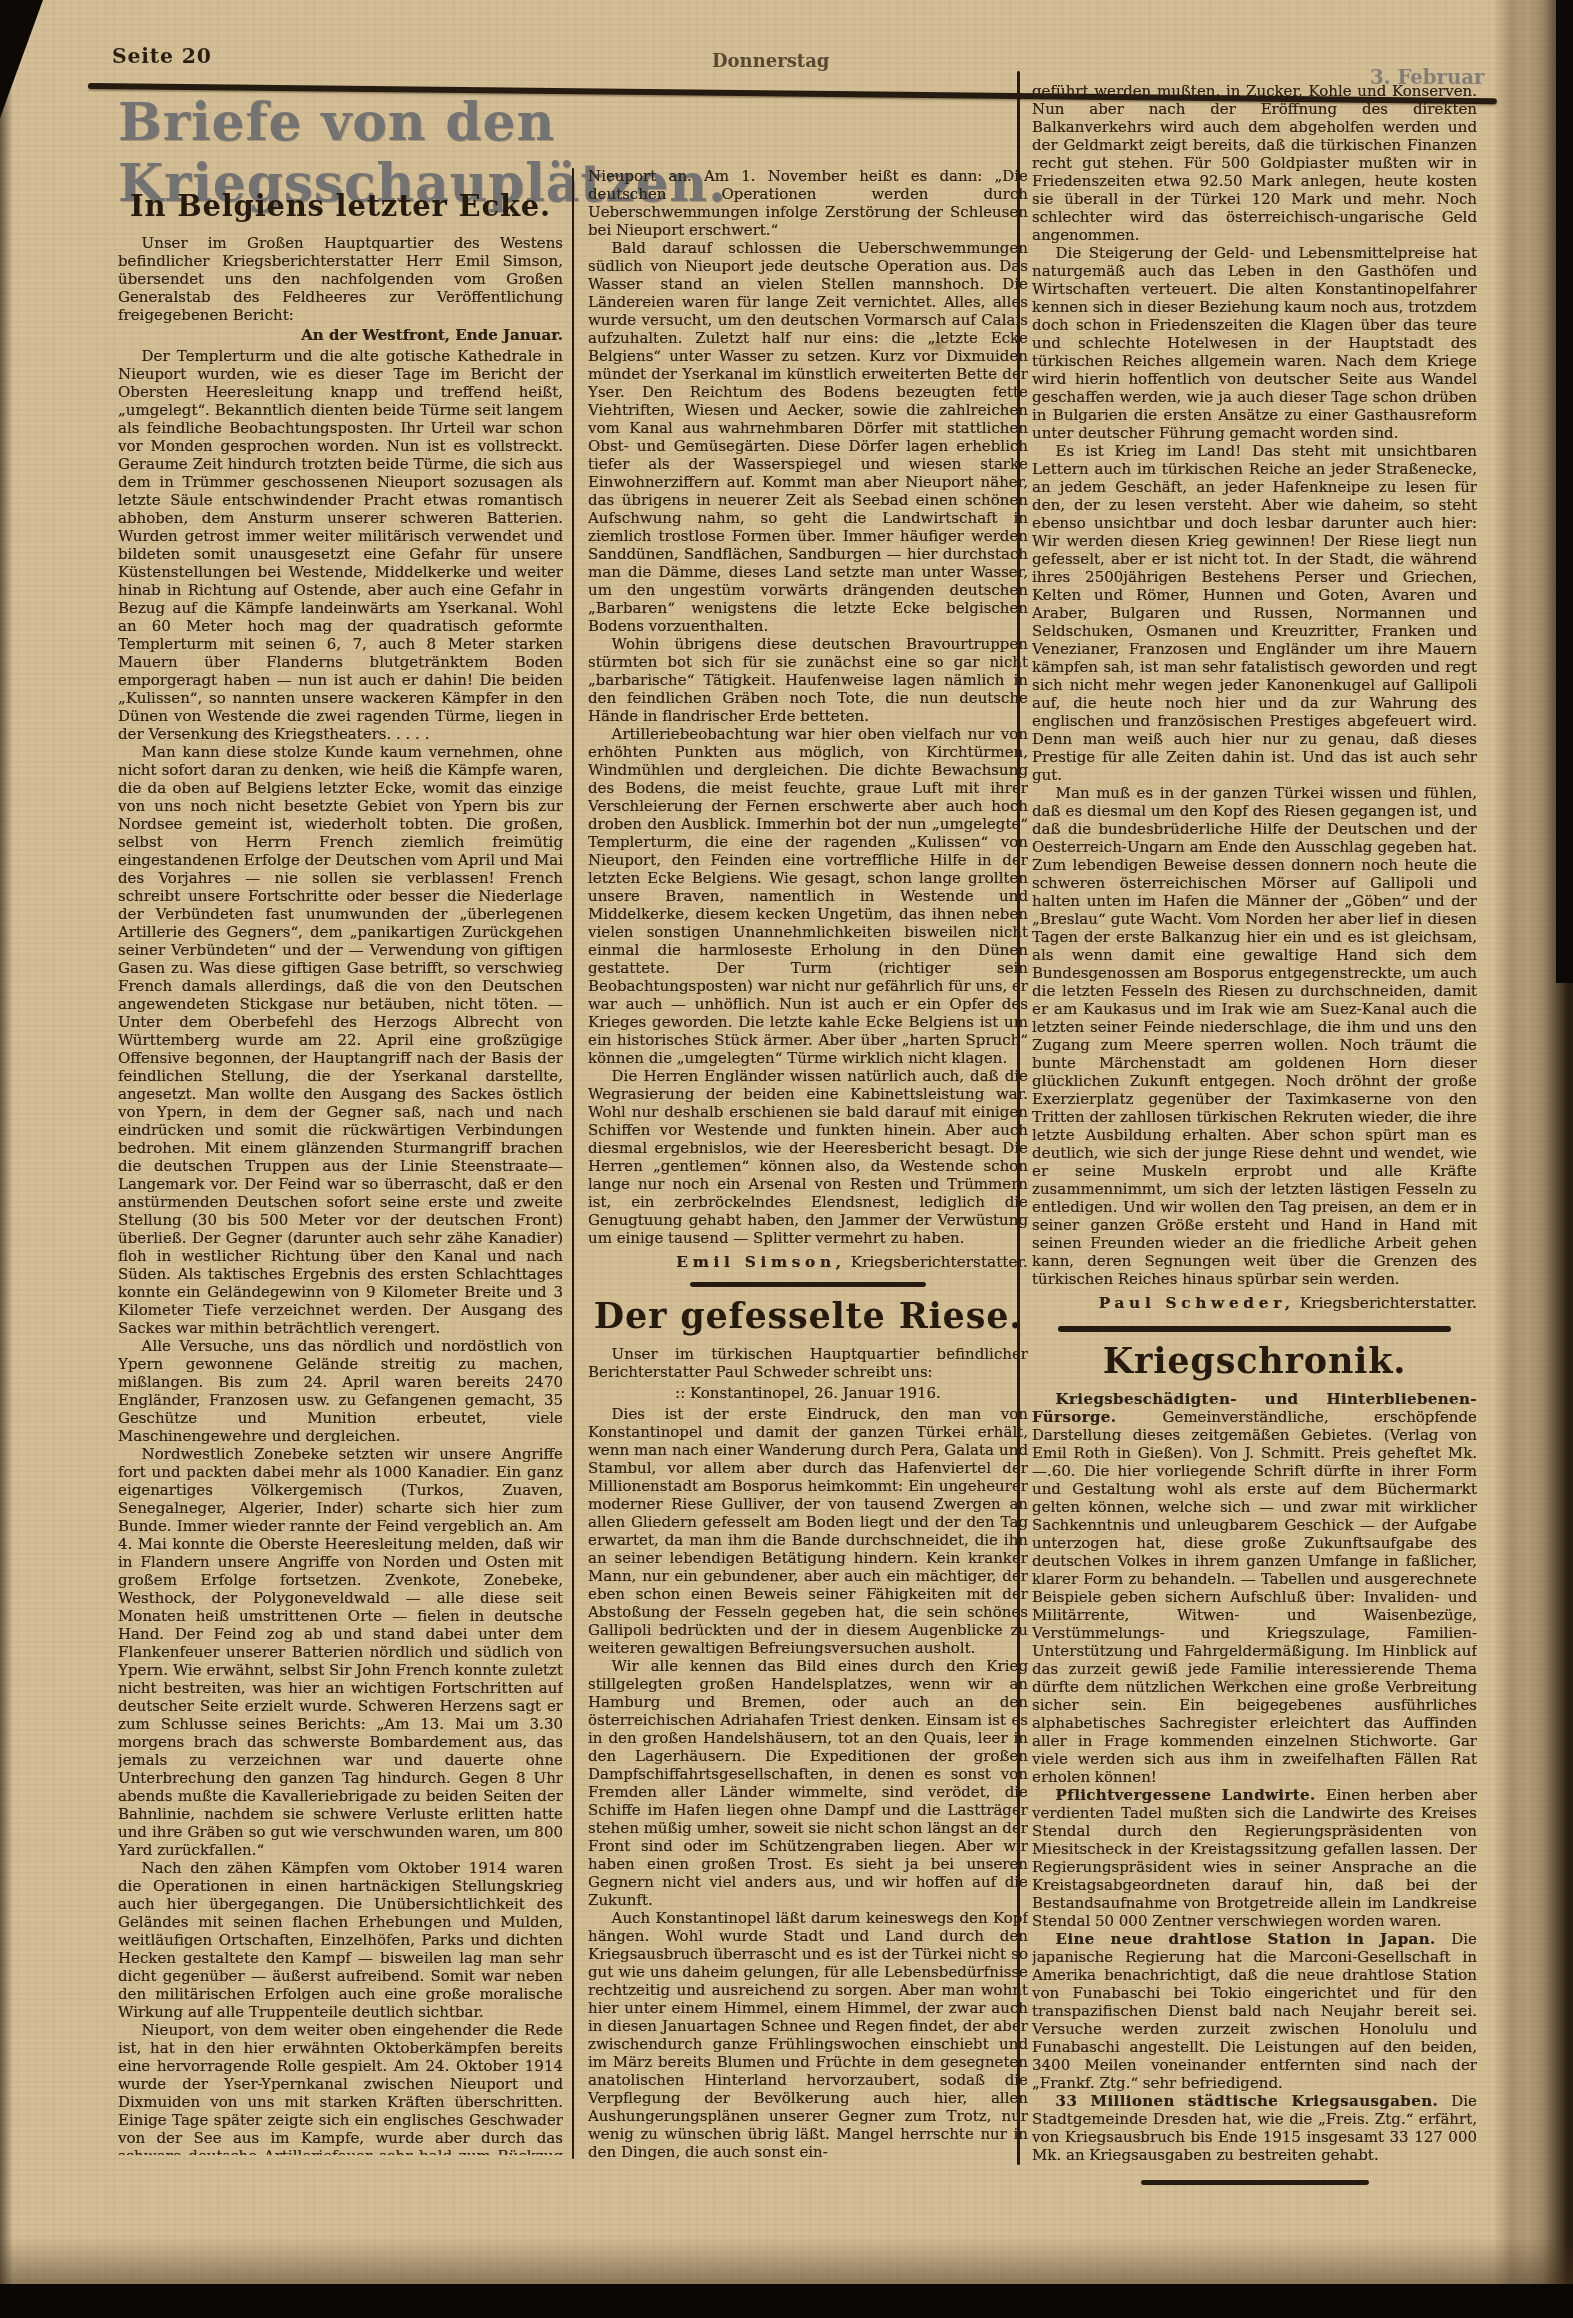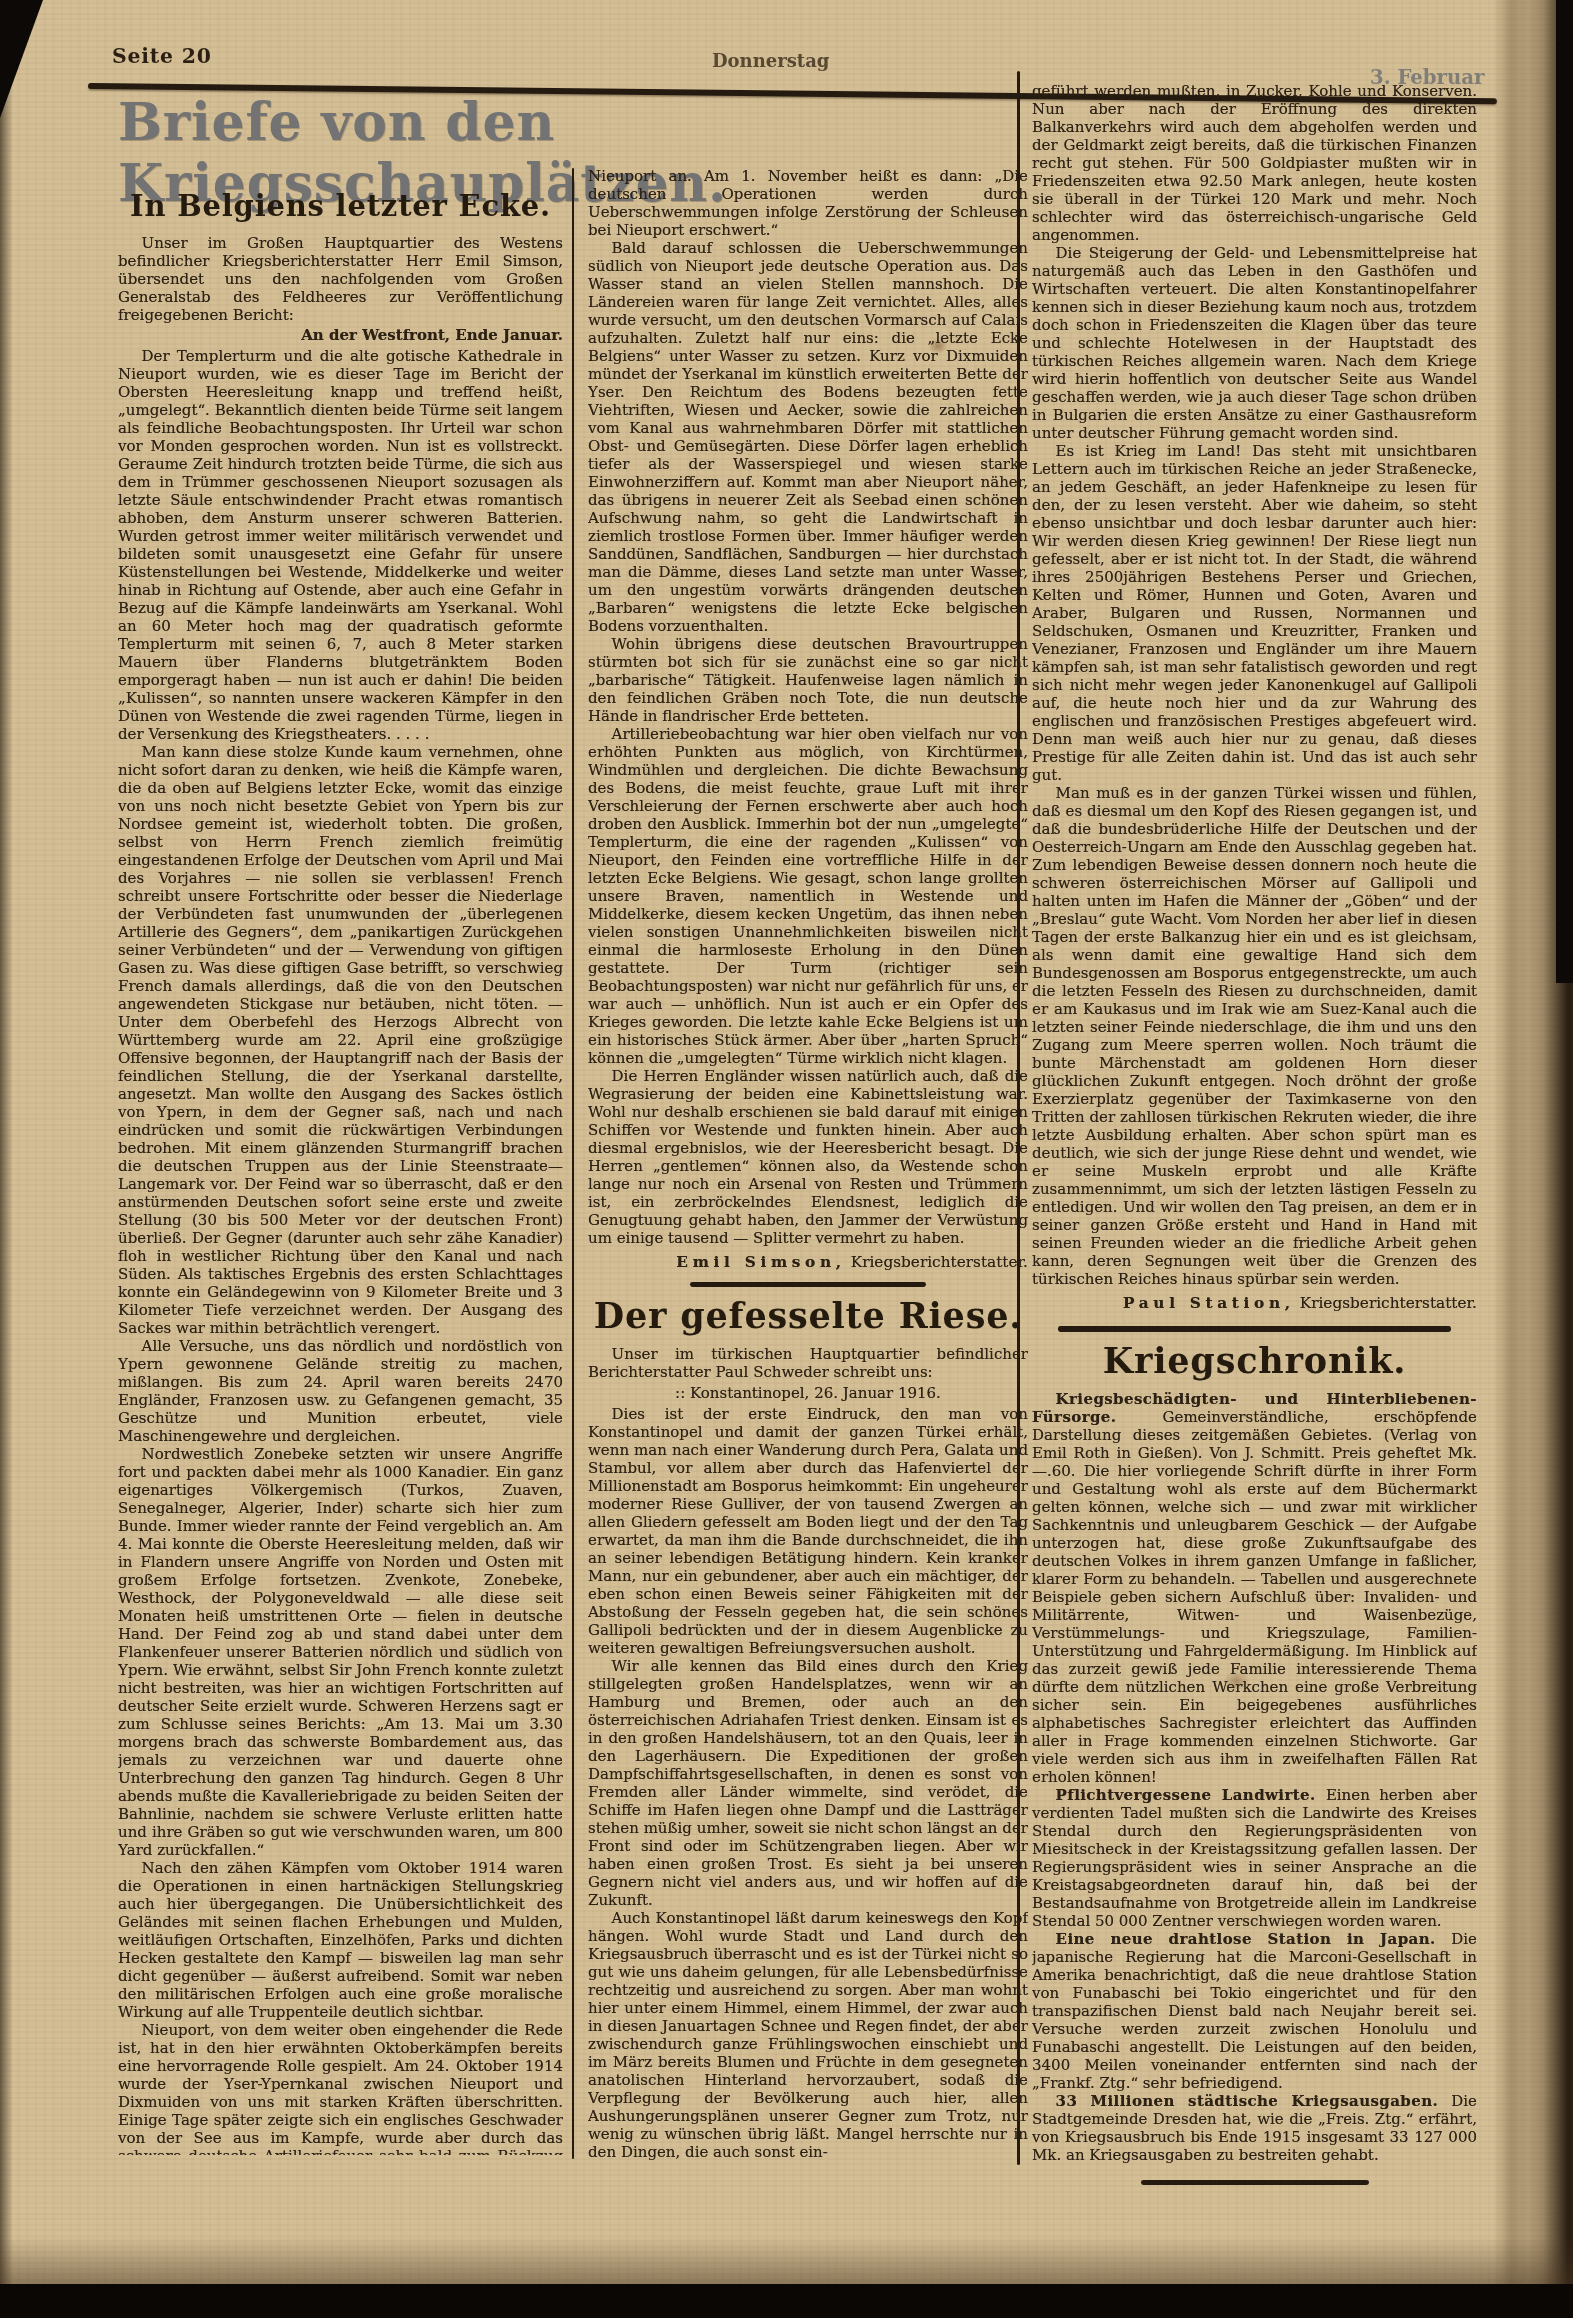--- a/index.html
+++ b/index.html
@@ -134,21 +134,21 @@
 </div>
 
 <div class="col col3">
   <div>
       <p class="para cont">geführt werden mußten, in Zucker, Kohle und Konserven. Nun aber nach der Eröffnung des direkten Balkanverkehrs wird auch dem abgeholfen werden und der Geldmarkt zeigt bereits, daß die türkischen Finanzen recht gut stehen. Für 500 Goldpiaster mußten wir in Friedenszeiten etwa 92.50 Mark anlegen, heute kosten sie überall in der Türkei 120 Mark und mehr. Noch schlechter wird das österreichisch-ungarische Geld angenommen.</p>
       <p class="para">Die Steigerung der Geld- und Lebensmittelpreise hat naturgemäß auch das Leben in den Gasthöfen und Wirtschaften verteuert. Die alten Konstantinopelfahrer kennen sich in dieser Beziehung kaum noch aus, trotzdem doch schon in Friedenszeiten die Klagen über das teure und schlechte Hotelwesen in der Hauptstadt des türkischen Reiches allgemein waren. Nach dem Kriege wird hierin hoffentlich von deutscher Seite aus Wandel geschaffen werden, wie ja auch dieser Tage schon drüben in Bulgarien die ersten Ansätze zu einer Gasthausreform unter deutscher Führung gemacht worden sind.</p>
       <p class="para">Es ist Krieg im Land! Das steht mit unsichtbaren Lettern auch im türkischen Reiche an jeder Straßenecke, an jedem Geschäft, an jeder Hafenkneipe zu lesen für den, der zu lesen versteht. Aber wie daheim, so steht ebenso unsichtbar und doch lesbar darunter auch hier: Wir werden diesen Krieg gewinnen! Der Riese liegt nun gefesselt, aber er ist nicht tot. In der Stadt, die während ihres 2500jährigen Bestehens Perser und Griechen, Kelten und Römer, Hunnen und Goten, Avaren und Araber, Bulgaren und Russen, Normannen und Seldschuken, Osmanen und Kreuzritter, Franken und Venezianer, Franzosen und Engländer um ihre Mauern kämpfen sah, ist man sehr fatalistisch geworden und regt sich nicht mehr wegen jeder Kanonenkugel auf Gallipoli auf, die heute noch hier und da zur Wahrung des englischen und französischen Prestiges abgefeuert wird. Denn man weiß auch hier nur zu genau, daß dieses Prestige für alle Zeiten dahin ist. Und das ist auch sehr gut.</p>
       <p class="para">Man muß es in der ganzen Türkei wissen und fühlen, daß es diesmal um den Kopf des Riesen gegangen ist, und daß die bundesbrüderliche Hilfe der Deutschen und der Oesterreich-Ungarn am Ende den Ausschlag gegeben hat. Zum lebendigen Beweise dessen donnern noch heute die schweren österreichischen Mörser auf Gallipoli und halten unten im Hafen die Männer der „Göben“ und der „Breslau“ gute Wacht. Vom Norden her aber lief in diesen Tagen der erste Balkanzug hier ein und es ist gleichsam, als wenn damit eine gewaltige Hand sich dem Bundesgenossen am Bosporus entgegenstreckte, um auch die letzten Fesseln des Riesen zu durchschneiden, damit er am Kaukasus und im Irak wie am Suez-Kanal auch die letzten seiner Feinde niederschlage, die ihm und uns den Zugang zum Meere sperren wollen. Noch träumt die bunte Märchenstadt am goldenen Horn dieser glücklichen Zukunft entgegen. Noch dröhnt der große Exerzierplatz gegenüber der Taximkaserne von den Tritten der zahllosen türkischen Rekruten wieder, die ihre letzte Ausbildung erhalten. Aber schon spürt man es deutlich, wie sich der junge Riese dehnt und wendet, wie er seine Muskeln erprobt und alle Kräfte zusammennimmt, um sich der letzten lästigen Fesseln zu entledigen. Und wir wollen den Tag preisen, an dem er in seiner ganzen Größe ersteht und Hand in Hand mit seinen Freunden wieder an die friedliche Arbeit gehen kann, deren Segnungen weit über die Grenzen des türkischen Reiches hinaus spürbar sein werden.</p>
     </div>
   <p class="signature">
-    <span class="sig-name">Paul Station,</span>
+    <span class="sig-name">Paul Schweder,</span>
     <span>Kriegsberichterstatter.</span>
   </p>
   <div class="divider-long"></div>
   <h2 class="article-head">Kriegschronik.</h2>
   <div>
       <p class="para"><b class="lead">Kriegsbeschädigten- und Hinterbliebenen-Fürsorge. </b>Gemeinverständliche, erschöpfende Darstellung dieses zeitgemäßen Gebietes. (Verlag von Emil Roth in Gießen). Von J. Schmitt. Preis geheftet Mk. —.60. Die hier vorliegende Schrift dürfte in ihrer Form und Gestaltung wohl als erste auf dem Büchermarkt gelten können, welche sich — und zwar mit wirklicher Sachkenntnis und unleugbarem Geschick — der Aufgabe unterzogen hat, diese große Zukunftsaufgabe des deutschen Volkes in ihrem ganzen Umfange in faßlicher, klarer Form zu behandeln. — Tabellen und ausgerechnete Beispiele geben sichern Aufschluß über: Invaliden- und Militärrente, Witwen- und Waisenbezüge, Verstümmelungs- und Kriegszulage, Familien-Unterstützung und Fahrgeldermäßigung. Im Hinblick auf das zurzeit gewiß jede Familie interessierende Thema dürfte dem nützlichen Werkchen eine große Verbreitung sicher sein. Ein beigegebenes ausführliches alphabetisches Sachregister erleichtert das Auffinden aller in Frage kommenden einzelnen Stichworte. Gar viele werden sich aus ihm in zweifelhaften Fällen Rat erholen können!</p>
       <p class="para"><b class="lead">Pflichtvergessene Landwirte. </b>Einen herben aber verdienten Tadel mußten sich die Landwirte des Kreises Stendal durch den Regierungspräsidenten von Miesitscheck in der Kreistagssitzung gefallen lassen. Der Regierungspräsident wies in seiner Ansprache an die Kreistagsabgeordneten darauf hin, daß bei der Bestandsaufnahme von Brotgetreide allein im Landkreise Stendal 50 000 Zentner verschwiegen worden waren.</p>
       <p class="para"><b class="lead">Eine neue drahtlose Station in Japan. </b>Die japanische Regierung hat die Marconi-Gesellschaft in Amerika benachrichtigt, daß die neue drahtlose Station von Funabaschi bei Tokio eingerichtet und für den transpazifischen Dienst bald nach Neujahr bereit sei. Versuche werden zurzeit zwischen Honolulu und Funabaschi angestellt. Die Leistungen auf den beiden, 3400 Meilen voneinander entfernten sind nach der „Frankf. Ztg.“ sehr befriedigend.</p>
       <p class="para"><b class="lead">33 Millionen städtische Kriegsausgaben. </b>Die Stadtgemeinde Dresden hat, wie die „Freis. Ztg.“ erfährt, von Kriegsausbruch bis Ende 1915 insgesamt 33 127 000 Mk. an Kriegsausgaben zu bestreiten gehabt.</p>
     </div>

